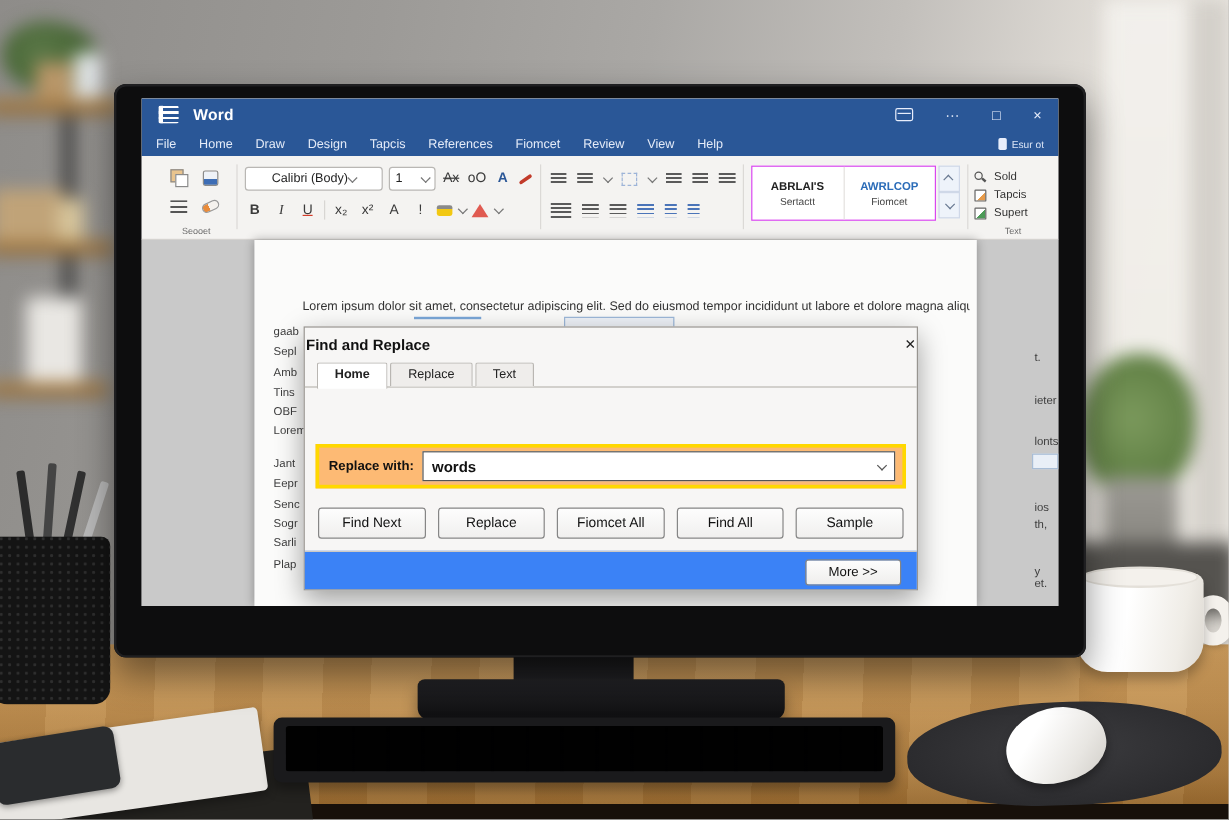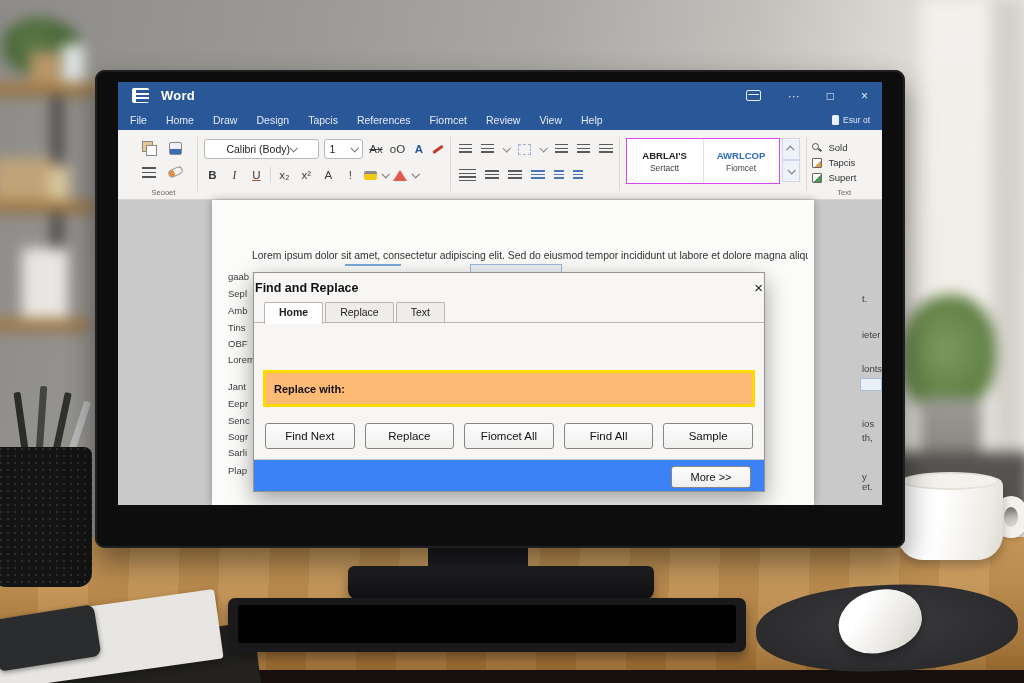--- a/index.html
+++ b/index.html
@@ -392,20 +392,24 @@
           </div>
           <div class="dlg-tabs">
             <span class="dlg-tab active">Home</span>
             <span class="dlg-tab">Replace</span>
             <span class="dlg-tab">Text</span>
           </div>
 
 
           <div class="hl-row row-replace">
             <span class="hl-label">Replace with:</span>
+            <span class="hl-input-wrap">
+              <input class="hl-input" value="words" style="">
+              <i class="input-chev"></i>
+            </span>
           </div>
 
           <div class="dlg-buttons">
             <button class="dlg-btn">Find Next</button>
             <button class="dlg-btn">Replace</button>
             <button class="dlg-btn">Fiomcet All</button>
             <button class="dlg-btn">Find All</button>
             <button class="dlg-btn">Sample</button>
           </div>
 

